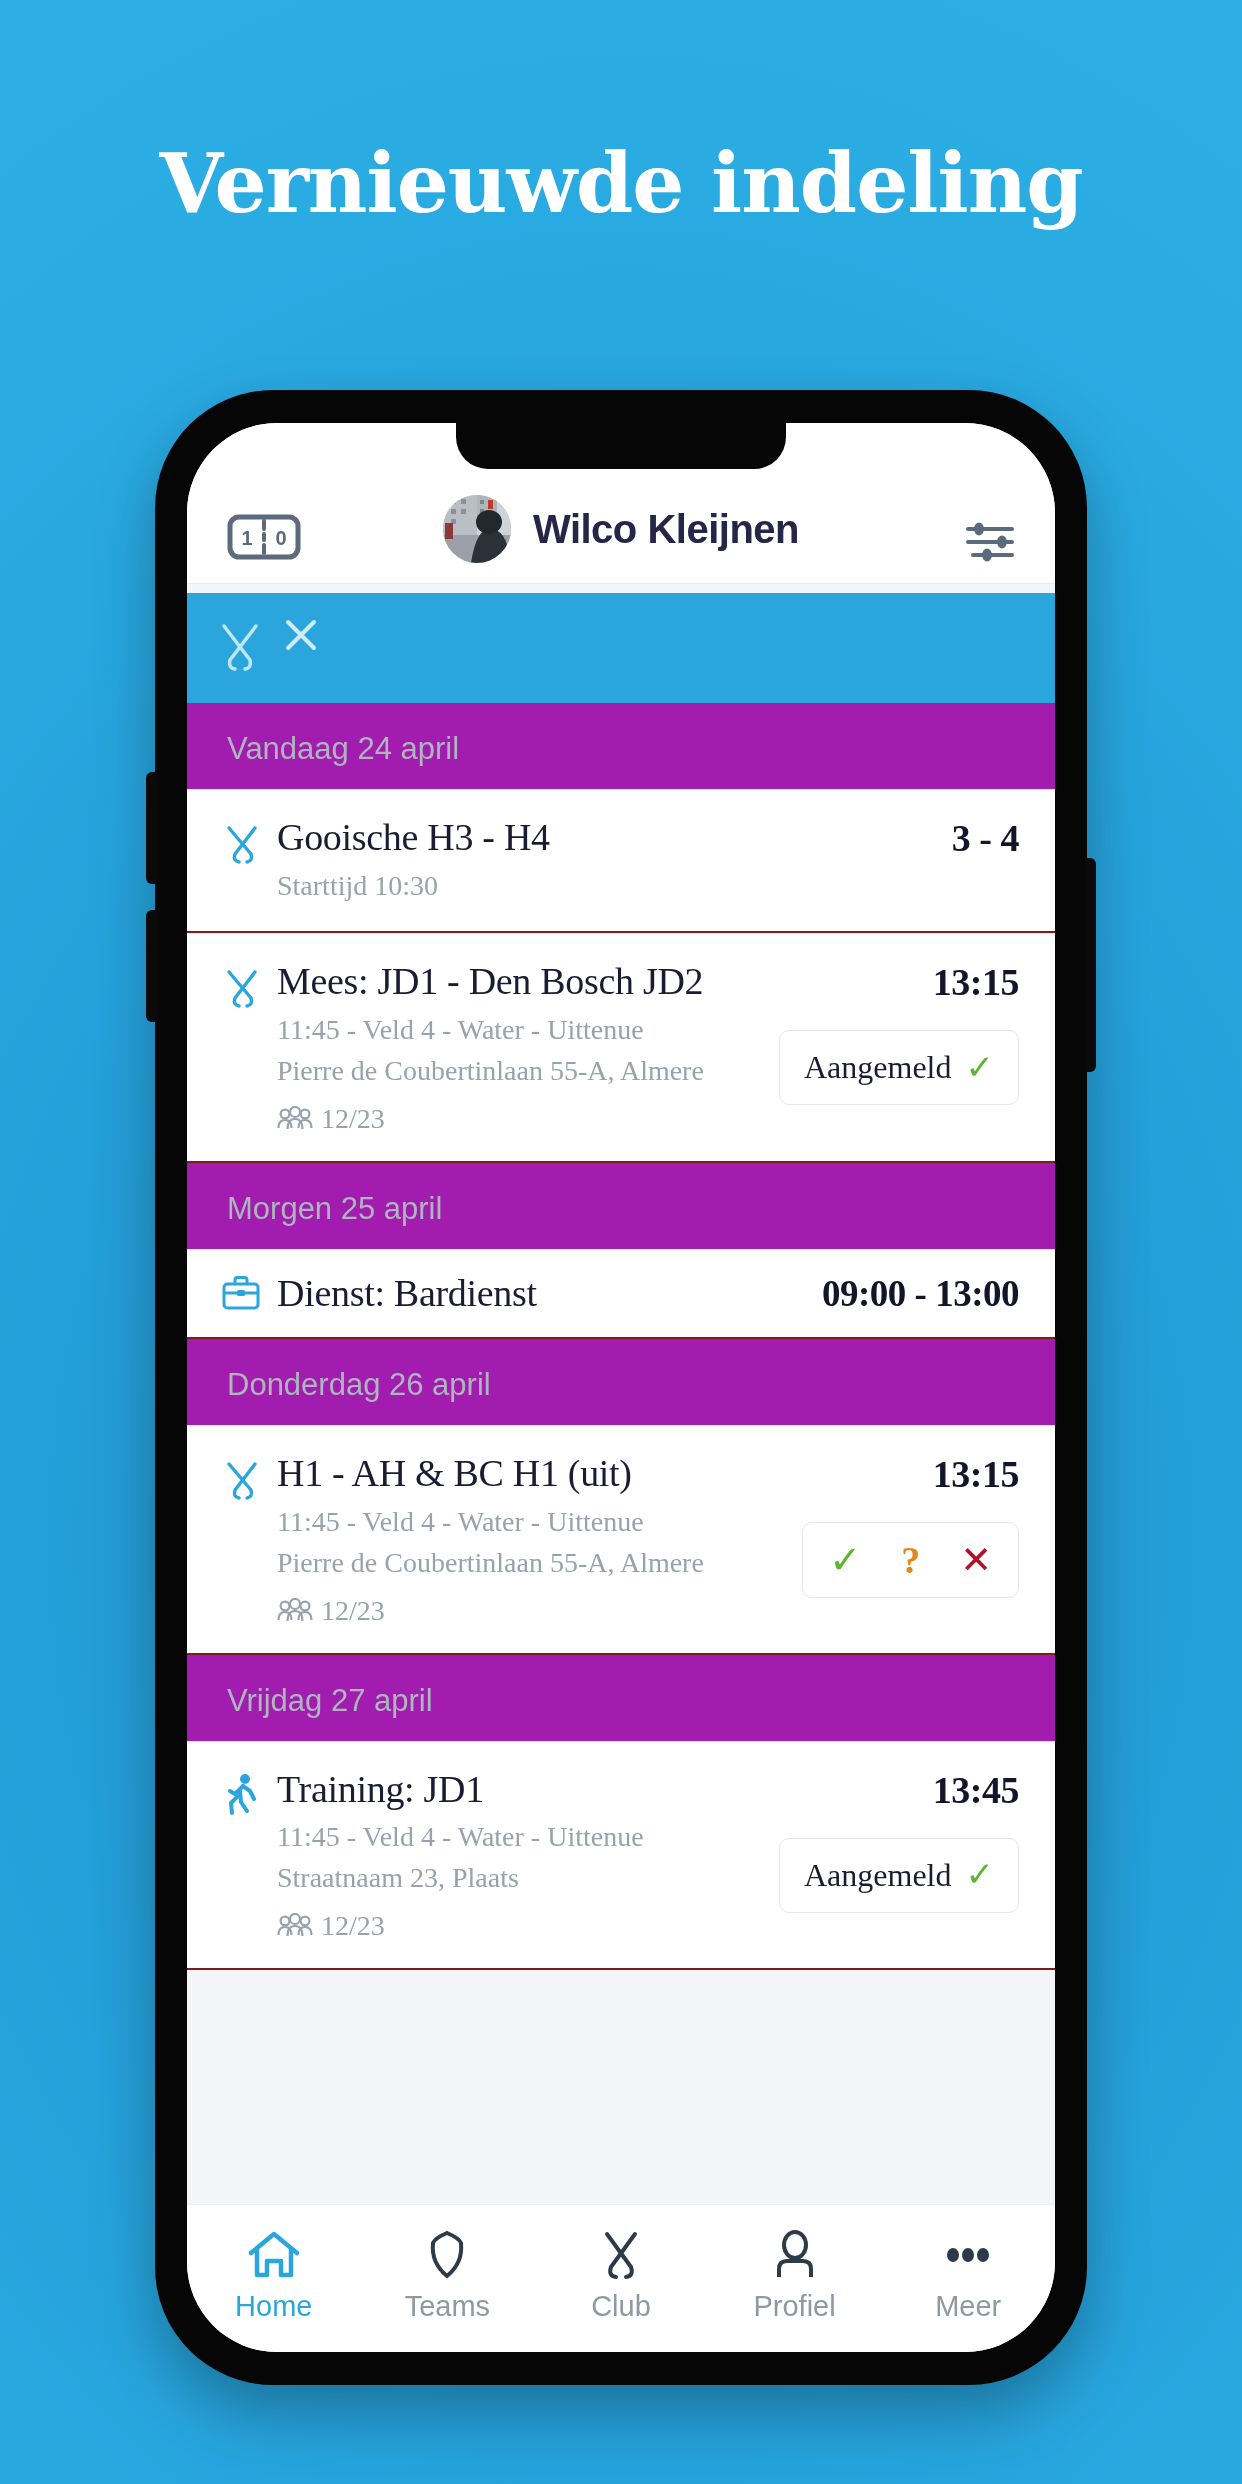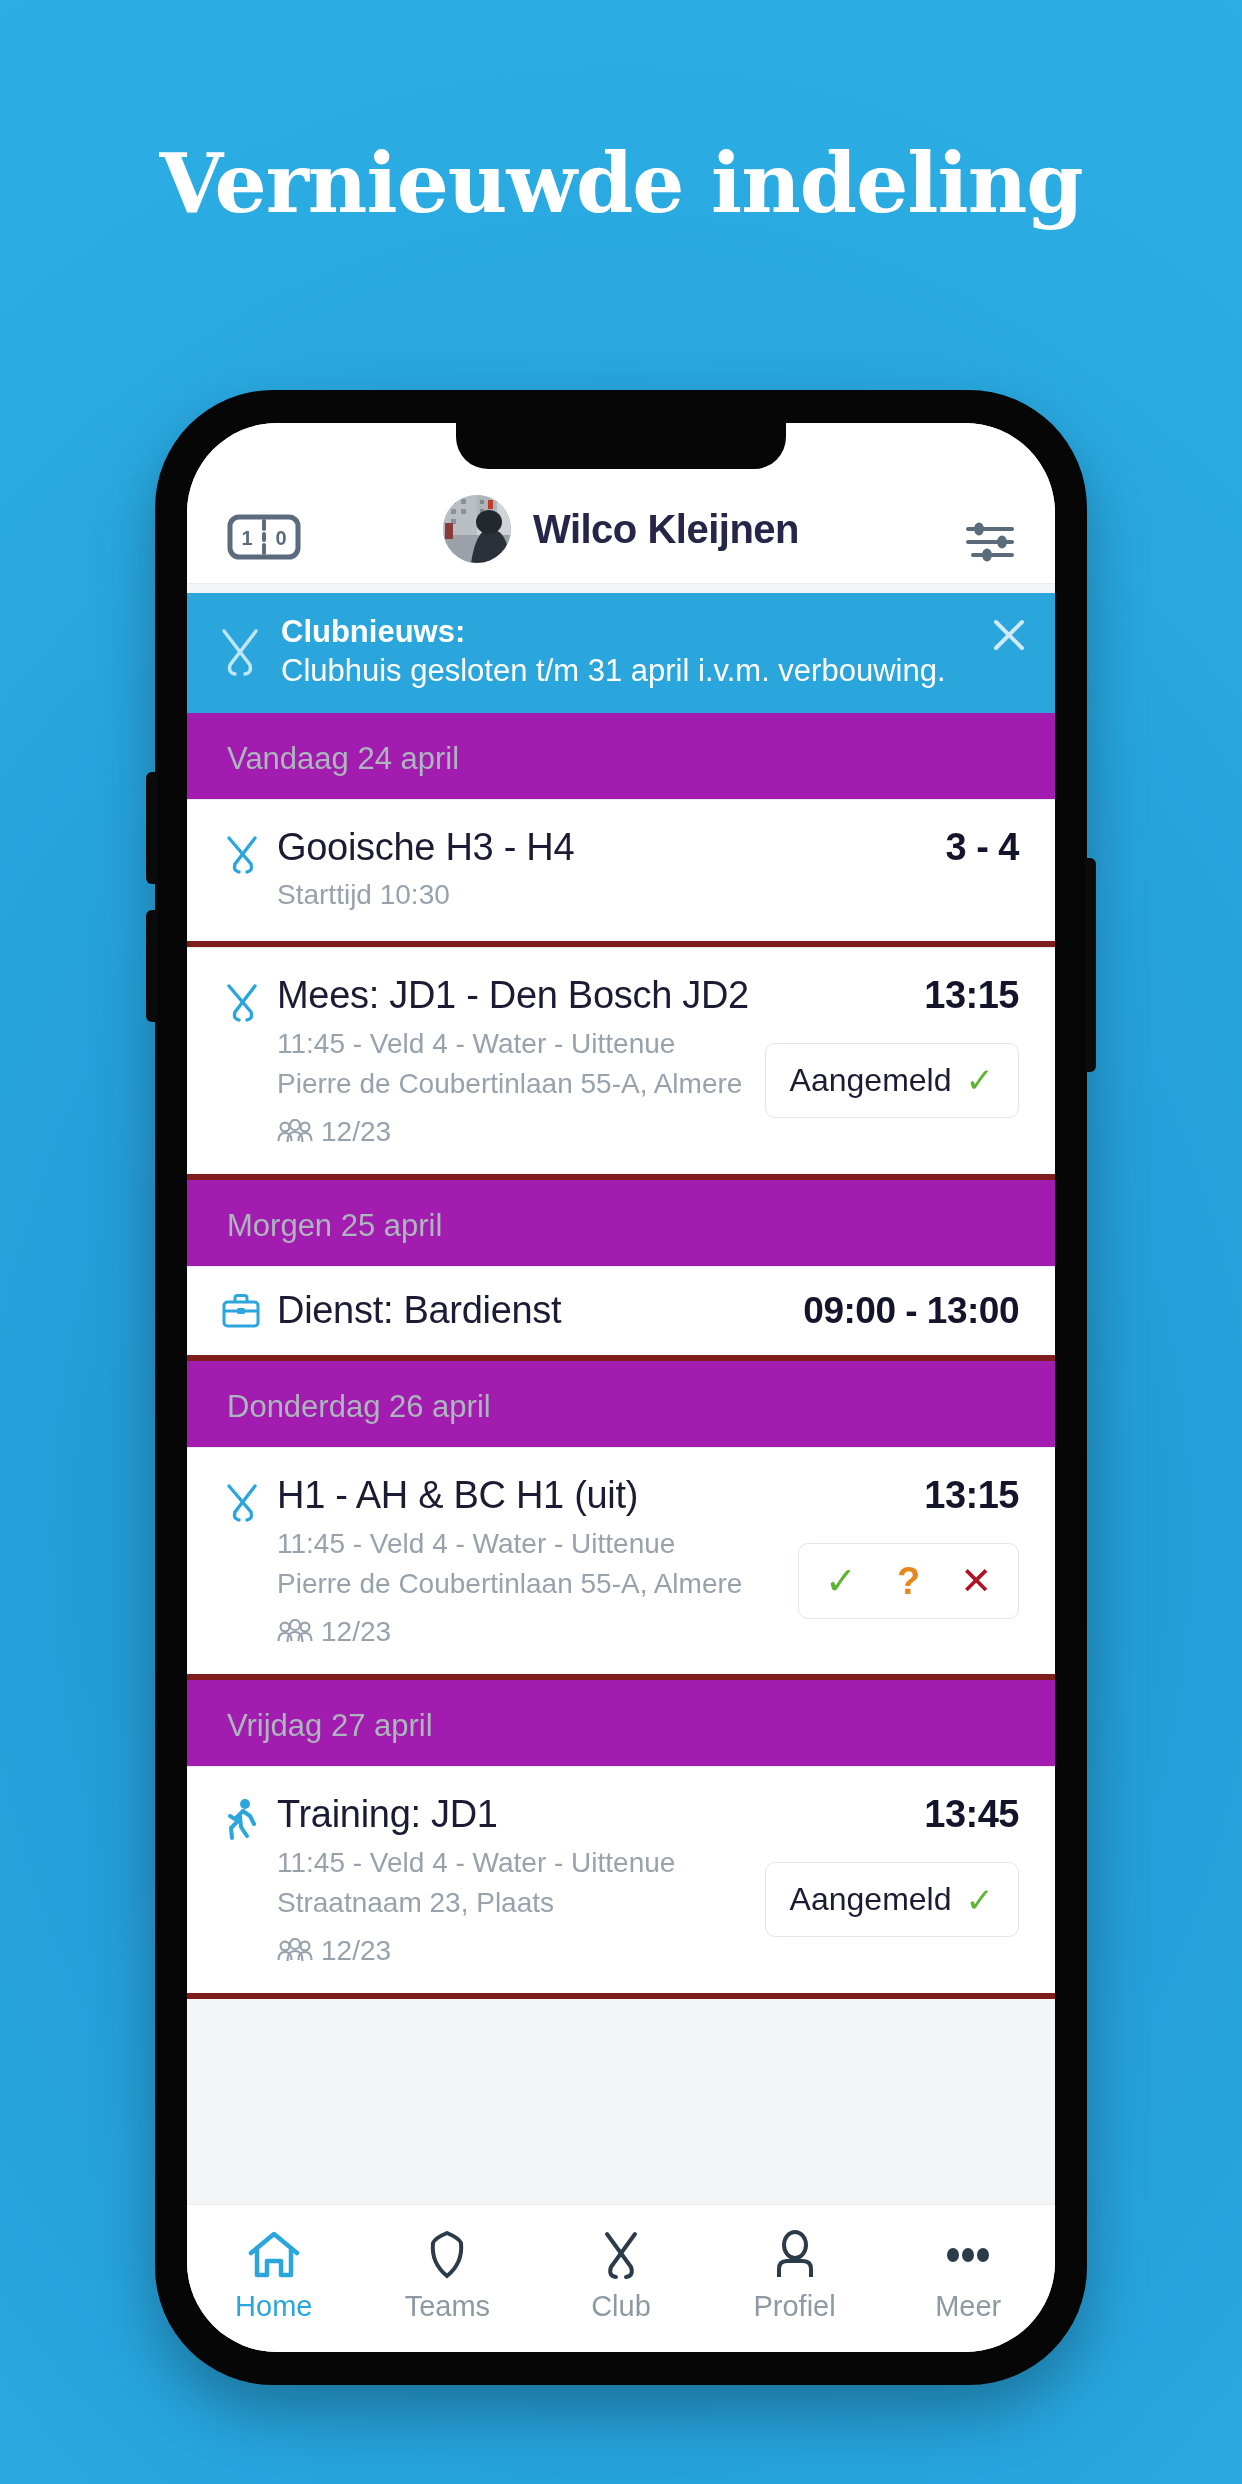--- a/index.html
+++ b/index.html
@@ -132,24 +132,25 @@
     padding:28px 0 22px 40px;
     font-size:31px;
     color:#adb5bd;
     font-weight:400;
   }
 
   
   .event {
     background:#ffffff;
     border-top:1px solid #e9ecef;
-    border-bottom:6px solid #7f1d1d;
+    border-bottom:2px solid #7f1d1d;
     display:flex;
     padding:26px 36px 26px 34px;
     position:relative;
+    font-family:Liberation Serif, serif;
   }
   .event.compact { padding:22px 36px 22px 34px; align-items:center; }
 
   .ev-icon { width:56px; flex-shrink:0; padding-top:4px; }
   .ev-icon svg { display:block; }
   .event.compact .ev-icon { padding-top:0; }
 
   .ev-main { flex:1; min-width:0; }
   .ev-title {
     font-size:38px; color:#1b1b33; font-weight:400;
@@ -298,24 +299,20 @@
 
     <div class="content">
 
       <div class="news-banner">
         <span class="news-sticks">
           <svg viewBox="0 0 46 54" width="46" height="54">
             <path d="M7 6 L33 40 Q35 48 28 49" fill="none" stroke="#bfe6f7" stroke-width="3.5" stroke-linecap="round"></path>
             <path d="M39 6 L13 40 Q11 48 18 49" fill="none" stroke="#bfe6f7" stroke-width="3.5" stroke-linecap="round"></path>
           </svg>
         </span>
-        <div class="news-text">
-          <div class="news-title">Clubnieuws:</div>
-          <div class="news-body">Clubhuis gesloten t/m 31 april i.v.m. verbouwing.</div>
-        </div>
         <span class="news-close">
           <svg viewBox="0 0 40 40" width="40" height="40">
             <line x1="7" y1="7" x2="33" y2="33" stroke="#cfeaf8" stroke-width="4" stroke-linecap="round"></line>
             <line x1="33" y1="7" x2="7" y2="33" stroke="#cfeaf8" stroke-width="4" stroke-linecap="round"></line>
           </svg>
         </span>
       </div>
 
       <div class="day-header">Vandaag 24 april</div>
 

